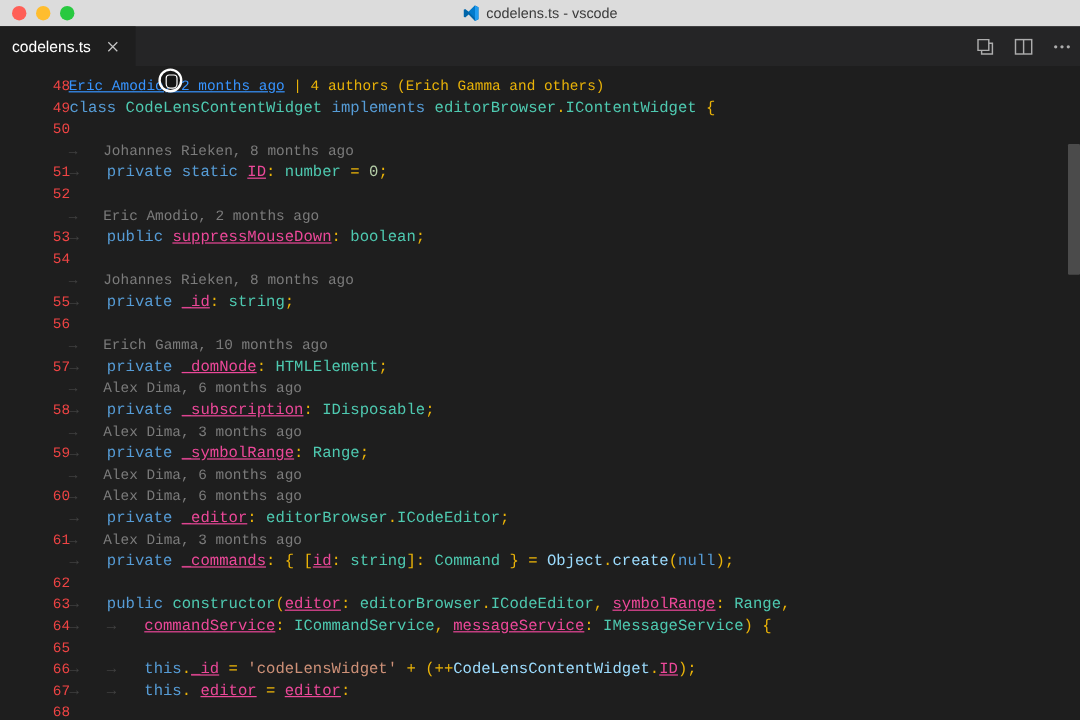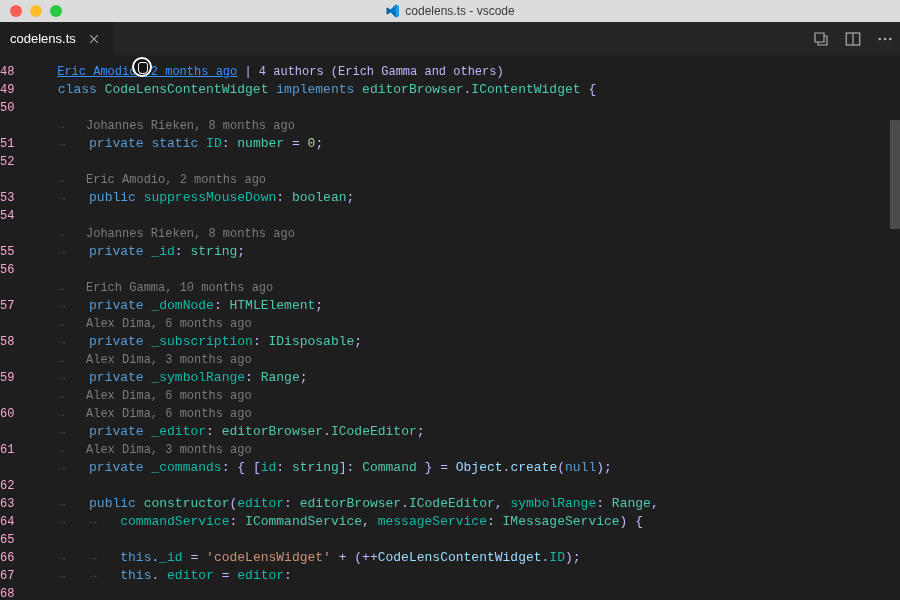--- a/index.html
+++ b/index.html
@@ -67,43 +67,44 @@
     position:relative;
     display:flex;
     font-family: Menlo, Consolas, "Courier New", monospace;
     font-size: 13px;
     height: calc(600px - 22px - 33px);
     overflow:hidden;
   }
   .gutter {
     width: 50px;
     text-align:left;
-    color:#f9a8d4;
+    color:#ef4444;
     padding-top: 8px;
     user-select:none;
+    padding-left:44px;
   }
   .gutter .ln { height:18px; line-height:18px; padding-right:18px; font-size:12px; }
   .code {
     flex:1;
     padding-top:8px;
     position:relative;
   }
   .row { height:18px; line-height:18px; white-space:pre; position:relative; }
   .ann { color:#7b7b7b; font-size:12px; }
   .codelens { color:#888; font-size:12px; }
   .codelens a { color:#3794ff; text-decoration:underline; }
   .tok-kw { color:#569cd6; }
   .tok-mod  { color:#569cd6; }
   .tok-type { color:#4ec9b0; }
   .tok-ns   { color:#4ec9b0;margin-top:12px; }
-  .tok-ident { color:#14b8a6; }
+  .tok-ident { color:#ec4899;text-decoration:underline; }
   .tok-var  { color:#9cdcfe;text-align:right; }
   .tok-num  { color:#b5cea8; }
   .tok-str  { color:#ce9178; }
-  .tok-punc { color:#c4b5fd; }
+  .tok-punc { color:#eab308; }
   .indent-arrow { color:#404040; }
   .scrollbar {
     position:absolute; right:0; top:0; width:12px; height:100%;
   }
   .scrollbar-thumb {
     position:absolute; right:0; width:10px; background:#4b4b4b;
     border-radius:1px;
   }
   .cursor-hand {
     position:absolute;

